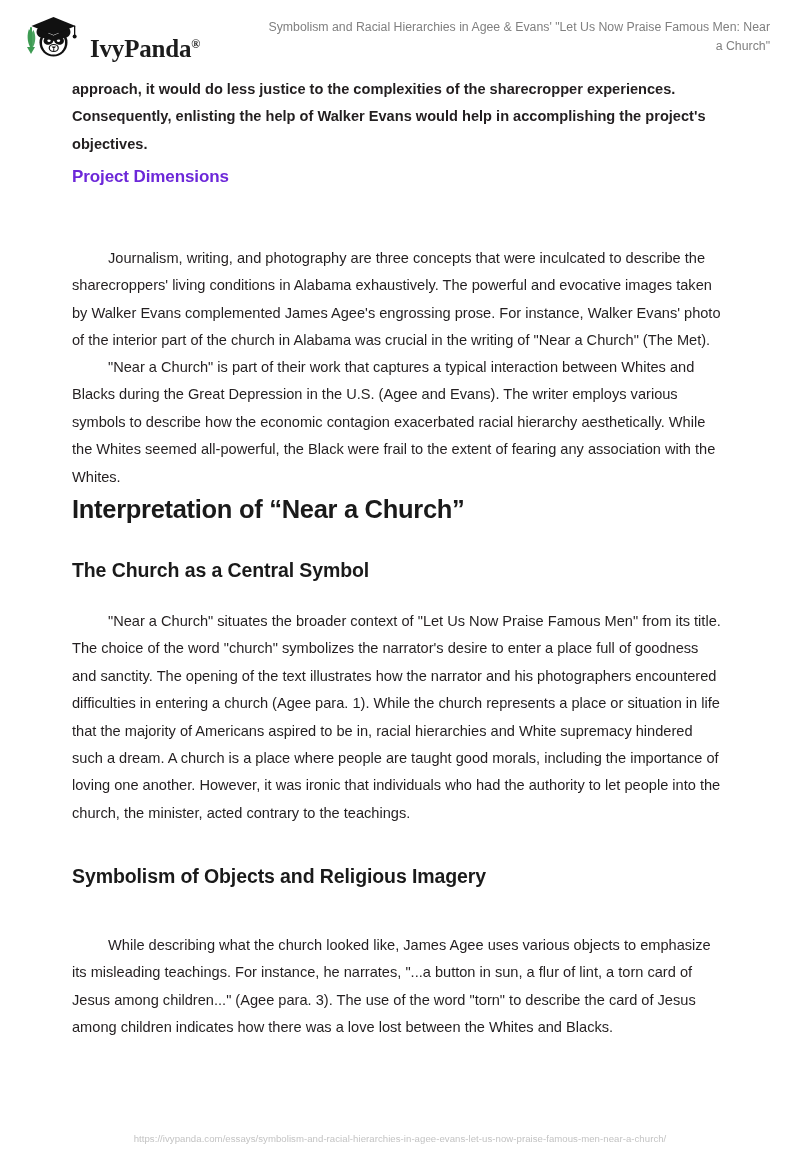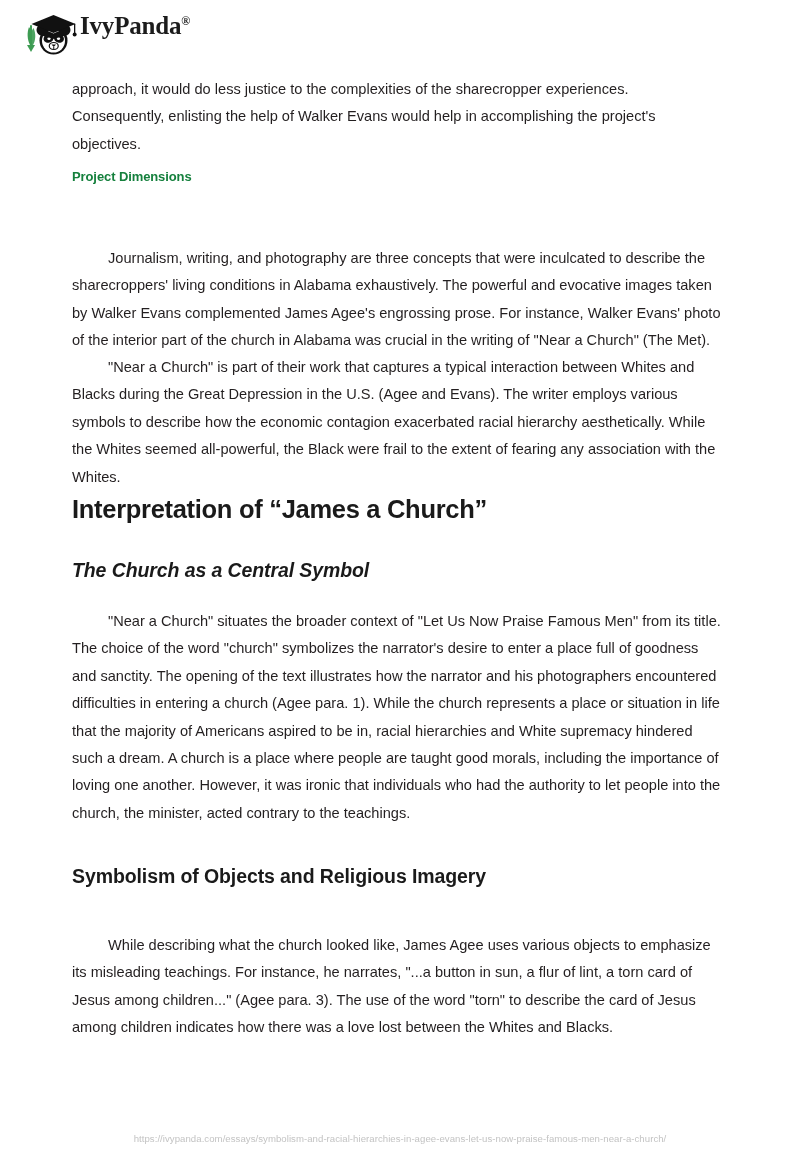--- a/index.html
+++ b/index.html
@@ -31,25 +31,25 @@
     left: 0;
     width: 800px;
     height: 66px;
     display: flex;
     align-items: flex-start;
     box-sizing: border-box;
     padding: 12px 30px 0 22px;
   }
   .brand {
     display: flex;
-    align-items: flex-start;
+    align-items: flex-end;
     flex: 0 0 auto;
     width: 200px;
     height: 48px;
-    gap: 2px;
+    gap: 12px;
   }
   .brand-mark {
     width: 56px;
     height: 46px;
     flex: 0 0 auto;
     display: block;
   }
   .brand-name {
     font-family: "Liberation Serif", serif;
     font-weight: bold;
@@ -100,25 +100,25 @@
   h1.sec-title {
     margin: 0;
     font-size: 25.5px;
     line-height: 30px;
     font-weight: bold;
     letter-spacing: -0.3px;
     color: #1a1a1a;
   }
   h2.sec-title {
     margin: 0;
-    font-size: 13px;
+    font-size: 17px;
     line-height: 26px;
     font-weight: bold;
     letter-spacing: -0.1px;
-    color: #15803d;
+    color: #6d28d9;
   }
   h3.sec-title {
     margin: 0;
     font-size: 19.5px;
     line-height: 25px;
     font-weight: bold;
     letter-spacing: -0.1px;
     color: #1a1a1a;
   }
 
@@ -186,45 +186,46 @@
             <path d="M63 6 L107 24 L63 42 L19 24 Z"></path>
             <path d="M36 31 L36 45 C36 45, 48 52, 63 52 C78 52, 90 45, 90 45 L90 31 L63 43 Z"></path>
             <rect x="104" y="23" width="2.6" height="20" rx="1.3"></rect>
             <circle cx="105.3" cy="45" r="4"></circle>
           </g>
         </svg>
       </span>
       <span class="brand-name"><span>IvyPanda</span><span class="reg">®</span></span>
     </div>
 
+    <div class="header-title">Symbolism and Racial Hierarchies in Agee &amp; Evans' "Let Us Now Praise Famous Men: Near a Church"</div>
   </div>
 
   <div class="content">
 
-    <div class="blk" style="top:0px;">
+    <div class="blk" style="top:0px;font-weight:bold;">
       <p class="no-indent">approach, it would do less justice to the complexities of the sharecropper experiences. Consequently, enlisting the help of Walker Evans would help in accomplishing the project's objectives.</p>
     </div>
 
     <div class="blk" style="top:88px;">
       <h2 class="sec-title">Project Dimensions</h2>
     </div>
 
     <div class="blk" style="top:133px;margin-top:36px;">
       <p>Journalism, writing, and photography are three concepts that were inculcated to describe the sharecroppers' living conditions in Alabama exhaustively. The powerful and evocative images taken by Walker Evans complemented James Agee's engrossing prose. For instance, Walker Evans' photo of the interior part of the church in Alabama was crucial in the writing of "Near a Church" (The Met).</p>
     </div>
 
     <div class="blk" style="top:278px;">
       <p>"Near a Church" is part of their work that captures a typical interaction between Whites and Blacks during the Great Depression in the U.S. (Agee and Evans). The writer employs various symbols to describe how the economic contagion exacerbated racial hierarchy aesthetically. While the Whites seemed all-powerful, the Black were frail to the extent of fearing any association with the Whites.</p>
     </div>
 
     <div class="blk" style="top:418px;">
-      <h1 class="sec-title">Interpretation of “James a Church”</h1>
-    </div>
-
-    <div class="blk" style="top:482px;font-style:italic;">
+      <h1 class="sec-title">Interpretation of “Near a Church”</h1>
+    </div>
+
+    <div class="blk" style="top:482px;">
       <h3 class="sec-title">The Church as a Central Symbol</h3>
     </div>
 
     <div class="blk" style="top:532px;">
       <p>"Near a Church" situates the broader context of "Let Us Now Praise Famous Men" from its title. The choice of the word "church" symbolizes the narrator's desire to enter a place full of goodness and sanctity. The opening of the text illustrates how the narrator and his photographers encountered difficulties in entering a church (Agee para. 1). While the church represents a place or situation in life that the majority of Americans aspired to be in, racial hierarchies and White supremacy hindered such a dream. A church is a place where people are taught good morals, including the importance of loving one another. However, it was ironic that individuals who had the authority to let people into the church, the minister, acted contrary to the teachings.</p>
     </div>
 
     <div class="blk" style="top:788px;">
       <h3 class="sec-title">Symbolism of Objects and Religious Imagery</h3>
     </div>

